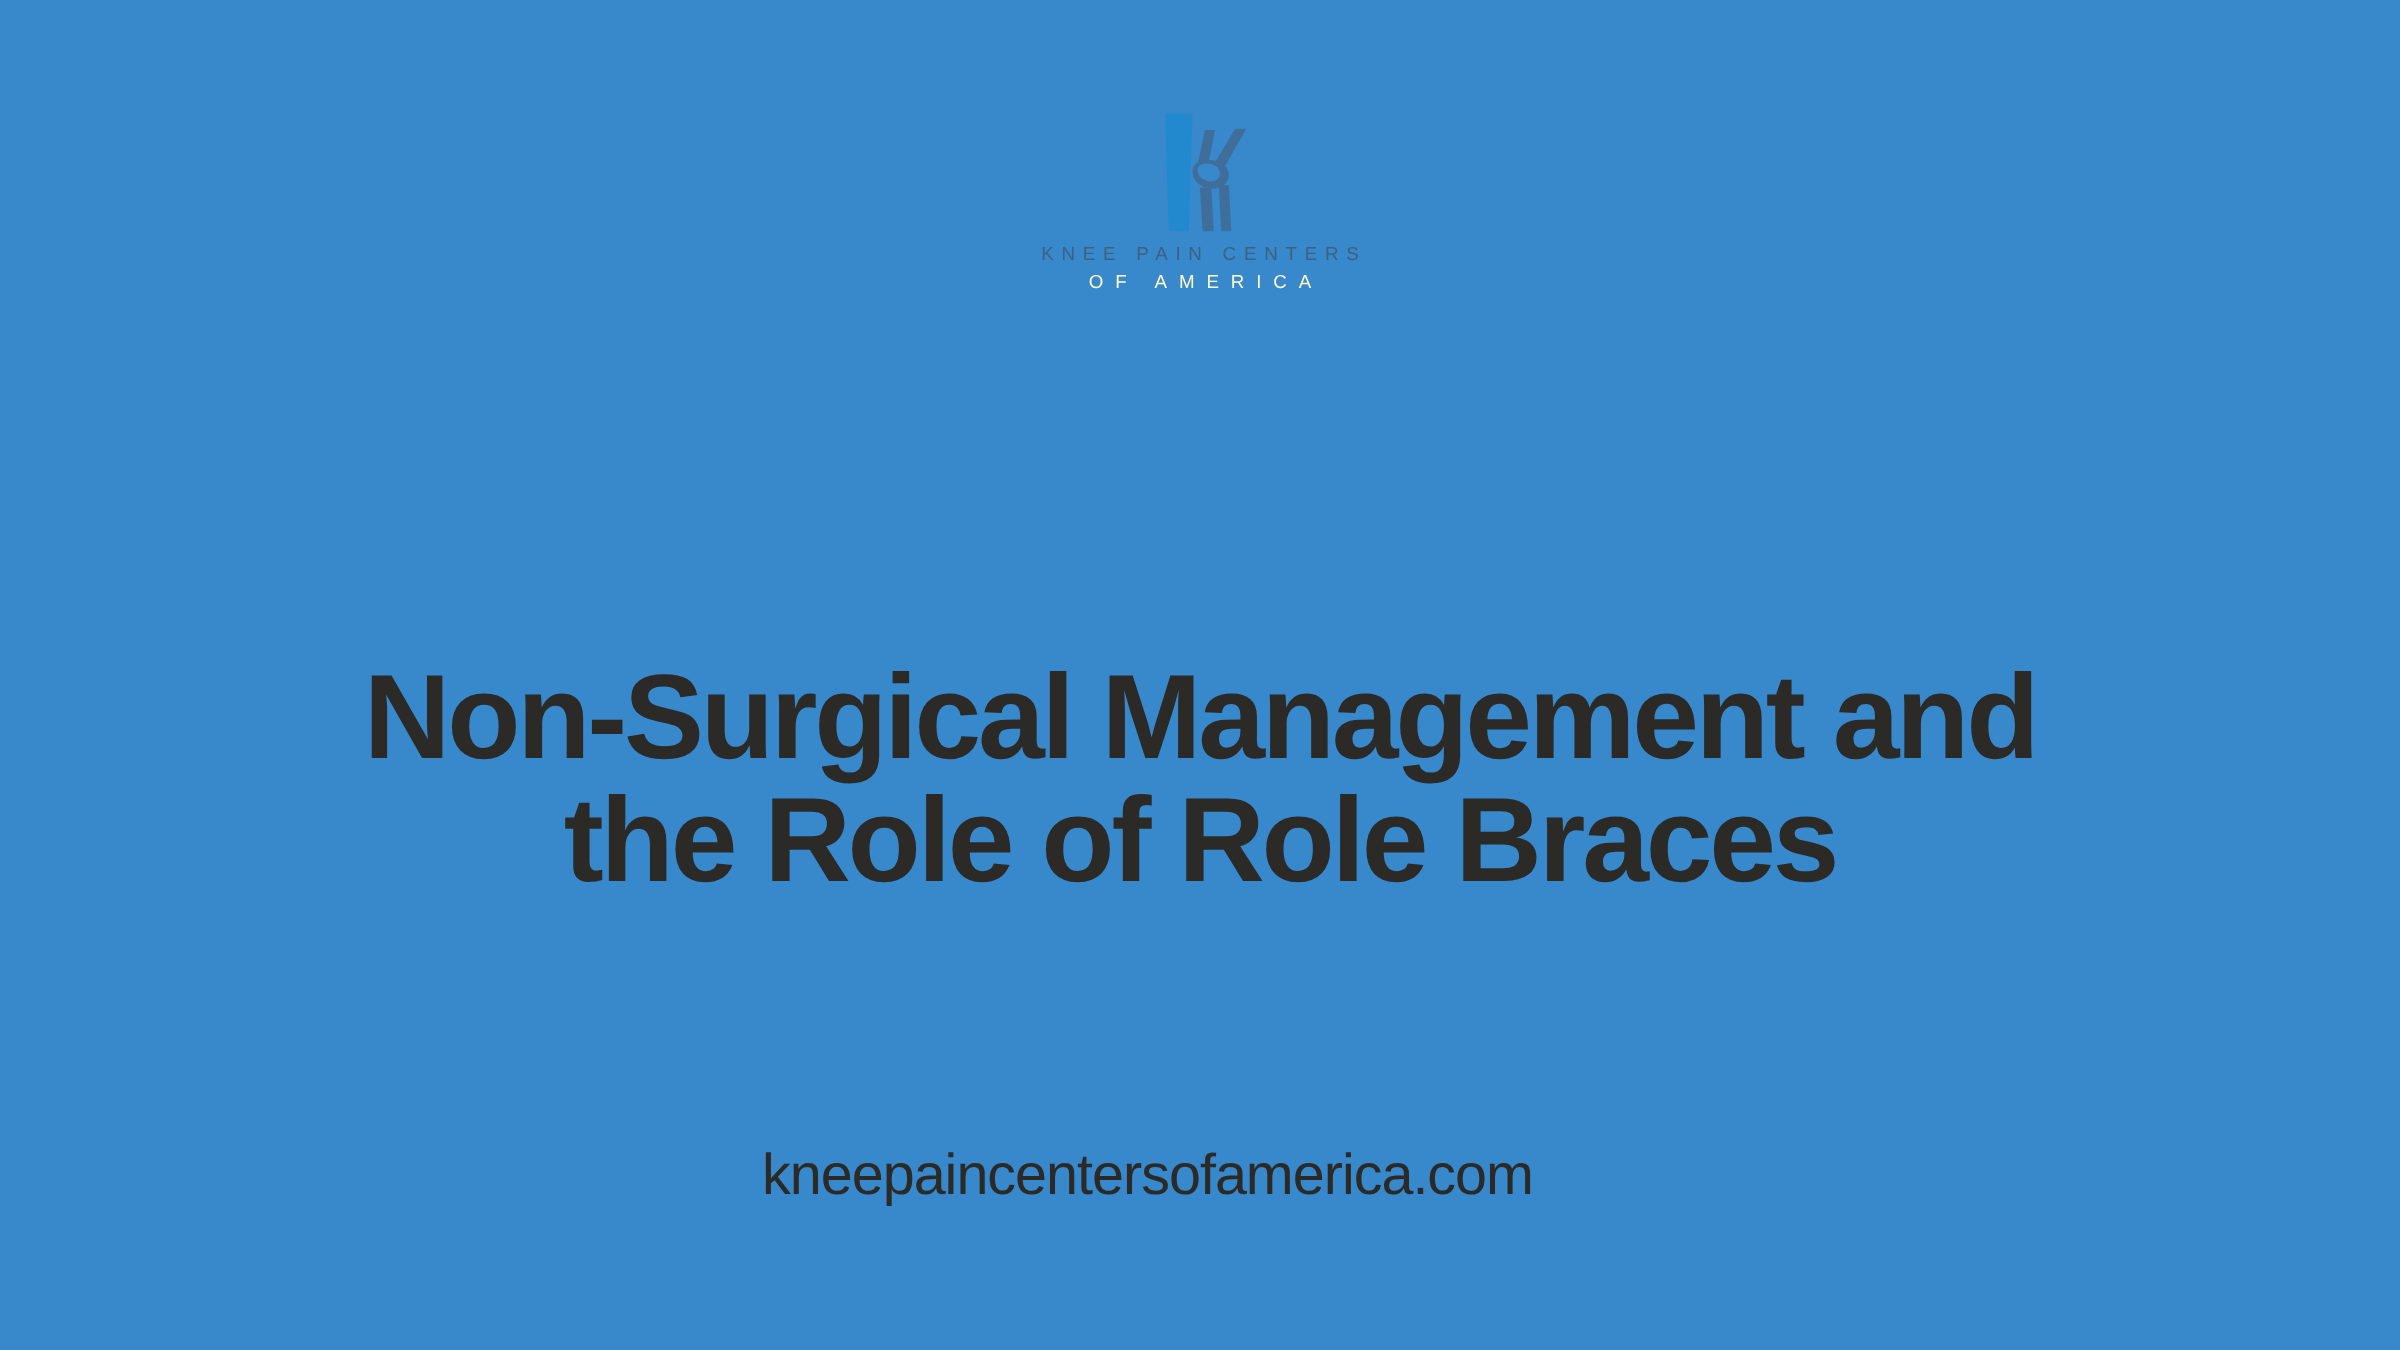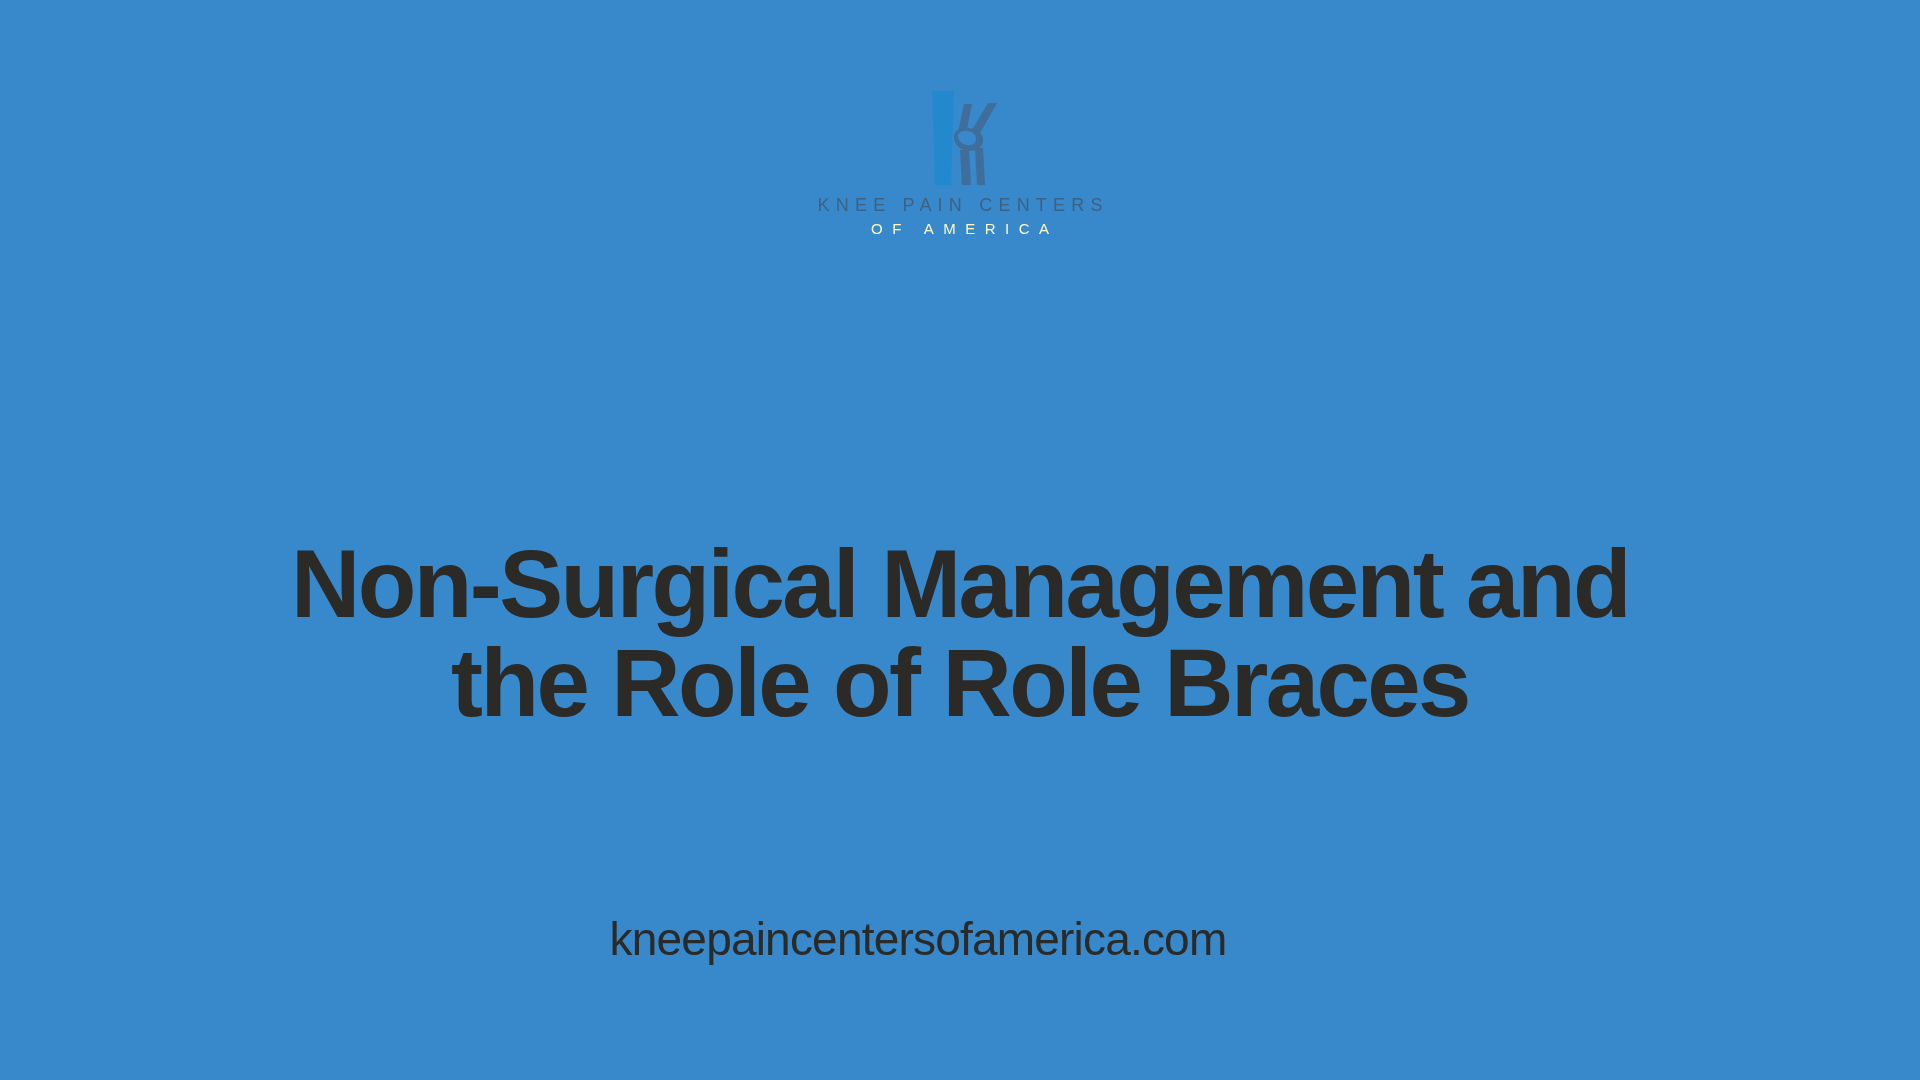--- a/index.html
+++ b/index.html
@@ -35,21 +35,21 @@
 
   #logo-mark {
     width: 112px;
     height: 96px;
     display: block;
   }
 
   #logo-wordmark {
     margin-top: 10px;
     font-family: "Liberation Sans", sans-serif;
-    font-size: 18px;
+    font-size: 15px;
     font-weight: 400;
     letter-spacing: 6.2px;
     color: #3f5f7d;
     white-space: nowrap;
     text-indent: 6.2px;
     line-height: 1;
     opacity: .95;
   }
 
   #logo-subwordmark {
@@ -61,21 +61,21 @@
     color: #fef9c3;
     white-space: nowrap;
     text-indent: 9.5px;
     line-height: 1;
   }
 
   
   #headline {
     position: absolute;
     left: 0;
-    top: 472px;
+    top: 462px;
     width: 1920px;
     text-align: center;
     color: #2b2a27;
     font-family: "Liberation Sans", sans-serif;
     font-weight: 700;
     font-size: 96px;
     line-height: 1.0;
     letter-spacing: -2.6px;
   }
   #headline .hl-line {

